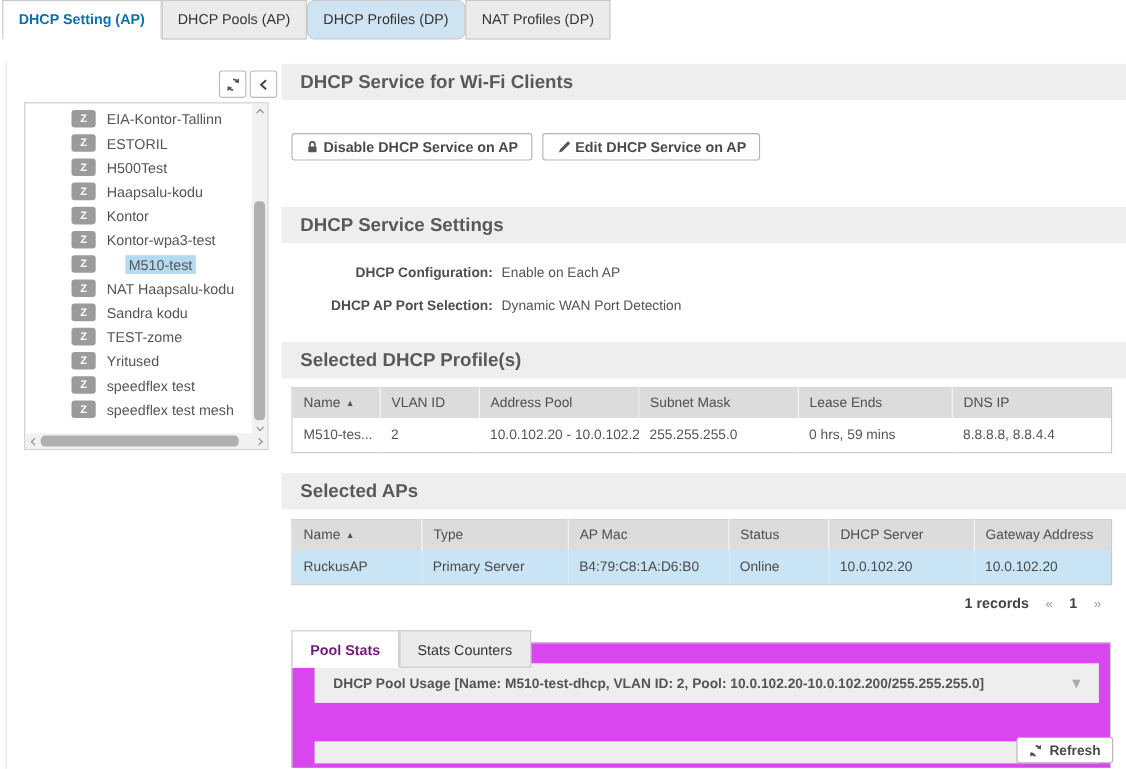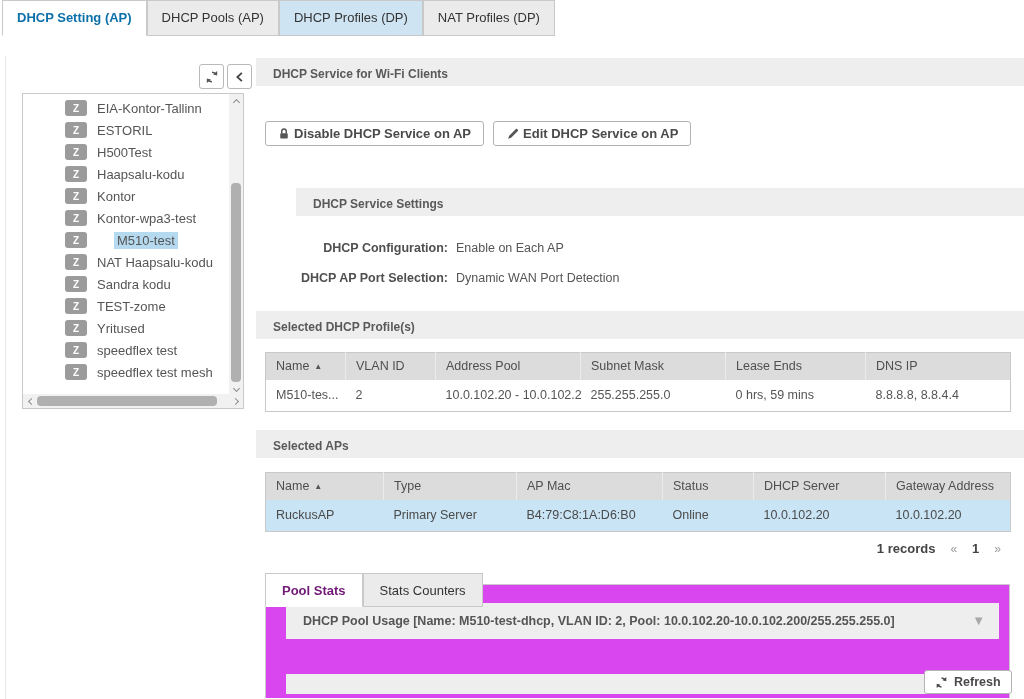--- a/index.html
+++ b/index.html
@@ -10,21 +10,21 @@
   }
 
   
   .top-tabs { position:absolute; top:0; left:2px; display:flex; }
   .top-tab {
     height:36px; line-height:34px; padding:0 14px;
     background:#ebebeb; border:1px solid #c9c9c9; color:#333;
     font-size:13px; cursor:default; white-space:nowrap;
   }
   .top-tab.active { background:#fff; color:#0c70aa; font-weight:bold; border-bottom-color:#fff; }
-  .top-tab.highlight { background:#cfe4f2; }
+  .top-tab.highlight { background:#cfe4f2;border-radius:7px; }
 
   .page-edge { position:absolute; left:5px; top:56px; bottom:0; width:1px; background:#e6e6e6; }
 
   
   .tree-tools { position:absolute; top:64px; left:199px; display:flex; gap:3px; }
   .tool-btn {
     width:25px; height:25px; background:#fff; border:1px solid #b9b9b9; border-radius:3px;
     display:flex; align-items:center; justify-content:center; cursor:pointer;
   }
   .tree-panel {
@@ -47,25 +47,25 @@
   .vthumb { position:absolute; left:2px; width:10px; top:89px; height:199px; background:#b0b0b0; border-radius:4px; }
   .hthumb { position:absolute; top:2px; height:10px; left:14px; width:180px; background:#b0b0b0; border-radius:4px; }
   .chev { display:inline-block; width:5px; height:5px; border-right:1px solid #8d8d8d; border-bottom:1px solid #8d8d8d; }
   .chev.up { transform:rotate(-135deg); margin-top:2px; }
   .chev.down { transform:rotate(45deg); margin-bottom:2px; }
   .chev.left { transform:rotate(135deg); margin-left:2px; }
   .chev.right { transform:rotate(-45deg); margin-right:2px; }
 
   
   .section-bar {
-    position:absolute; left:256px; right:0; height:28px; line-height:33px;
-    background:#eeeeee; color:#595959; font-weight:bold; font-size:12px; padding-left:17px;
+    position:absolute; left:256px; right:0; height:33px; line-height:33px;
+    background:#eeeeee; color:#595959; font-weight:bold; font-size:17px; padding-left:17px;
   }
   .bar-service { top:58px; }
-  .bar-settings { top:188px;margin-left:40px; }
+  .bar-settings { top:188px; }
   .bar-profiles { top:311px; }
   .bar-aps { top:430px; }
 
   .action-row { position:absolute; left:265px; top:121px; display:flex; gap:9px; }
   .btn {
     display:inline-flex; align-items:center; gap:4px; background:#fff;
     border:1px solid #b3b3b3; border-radius:3px; height:25px; padding:0 12px;
     font-size:13px; font-weight:bold; color:#4a4a4a; cursor:pointer; white-space:nowrap;
   }
 

